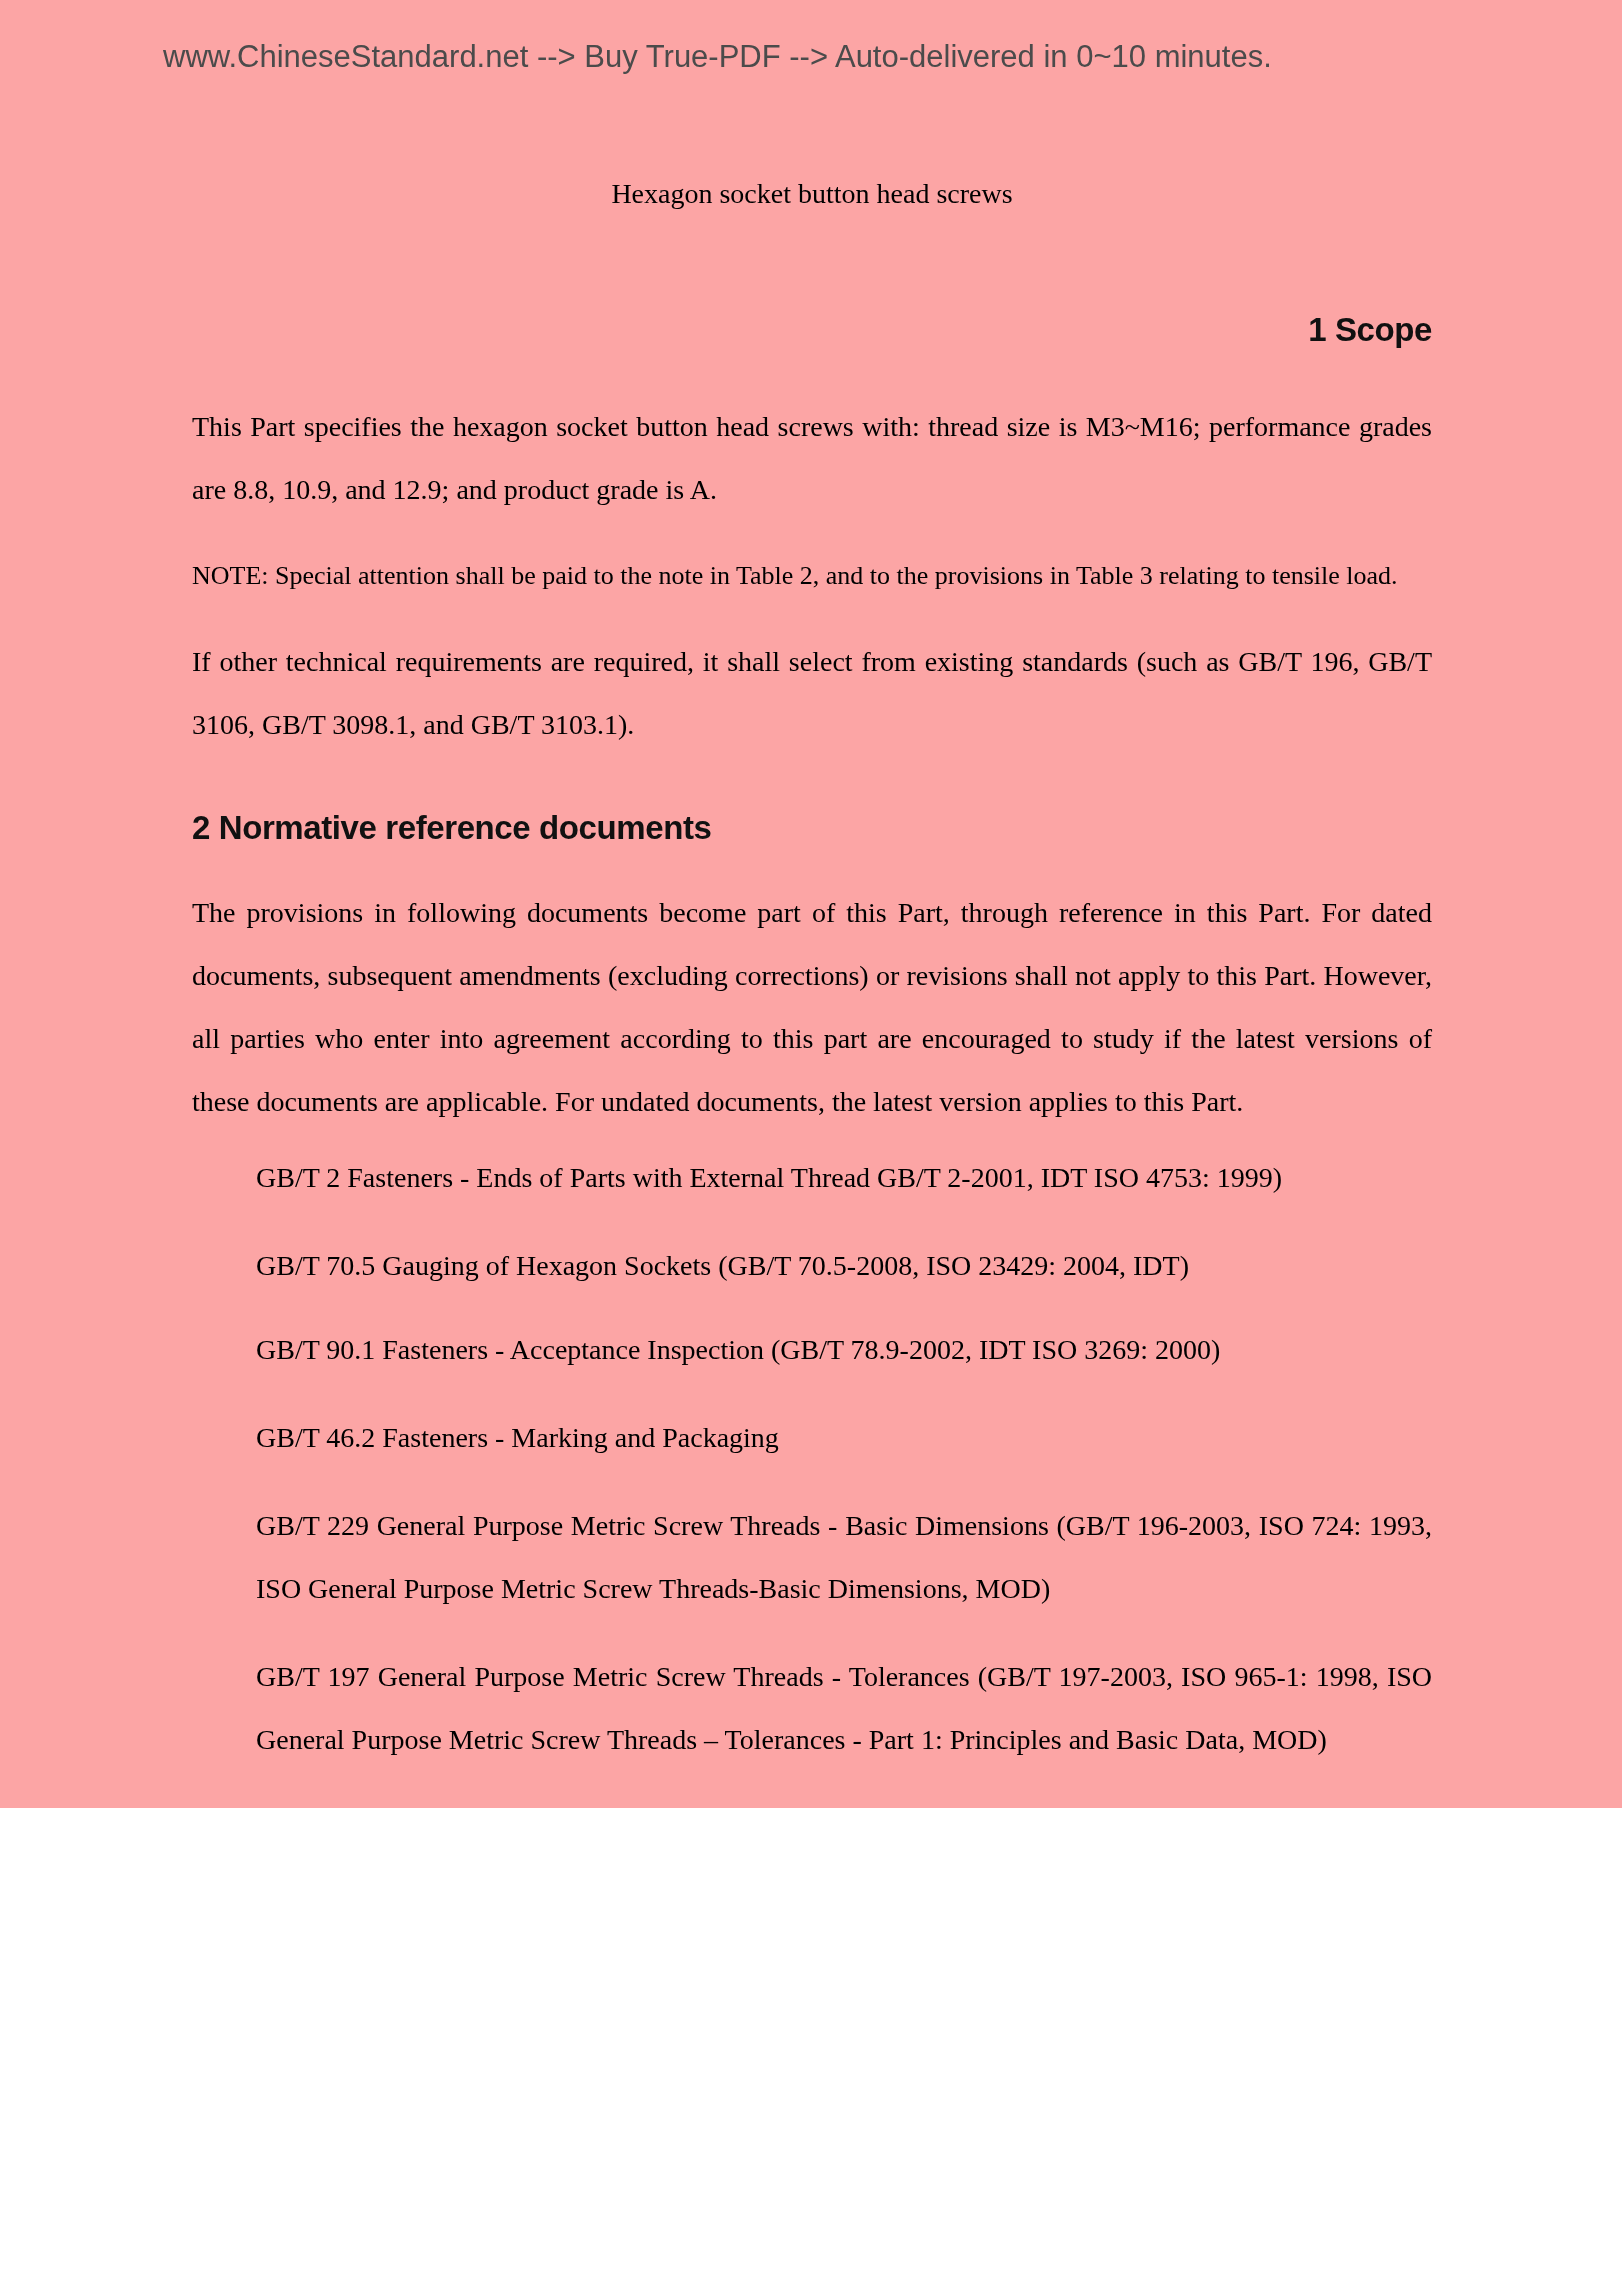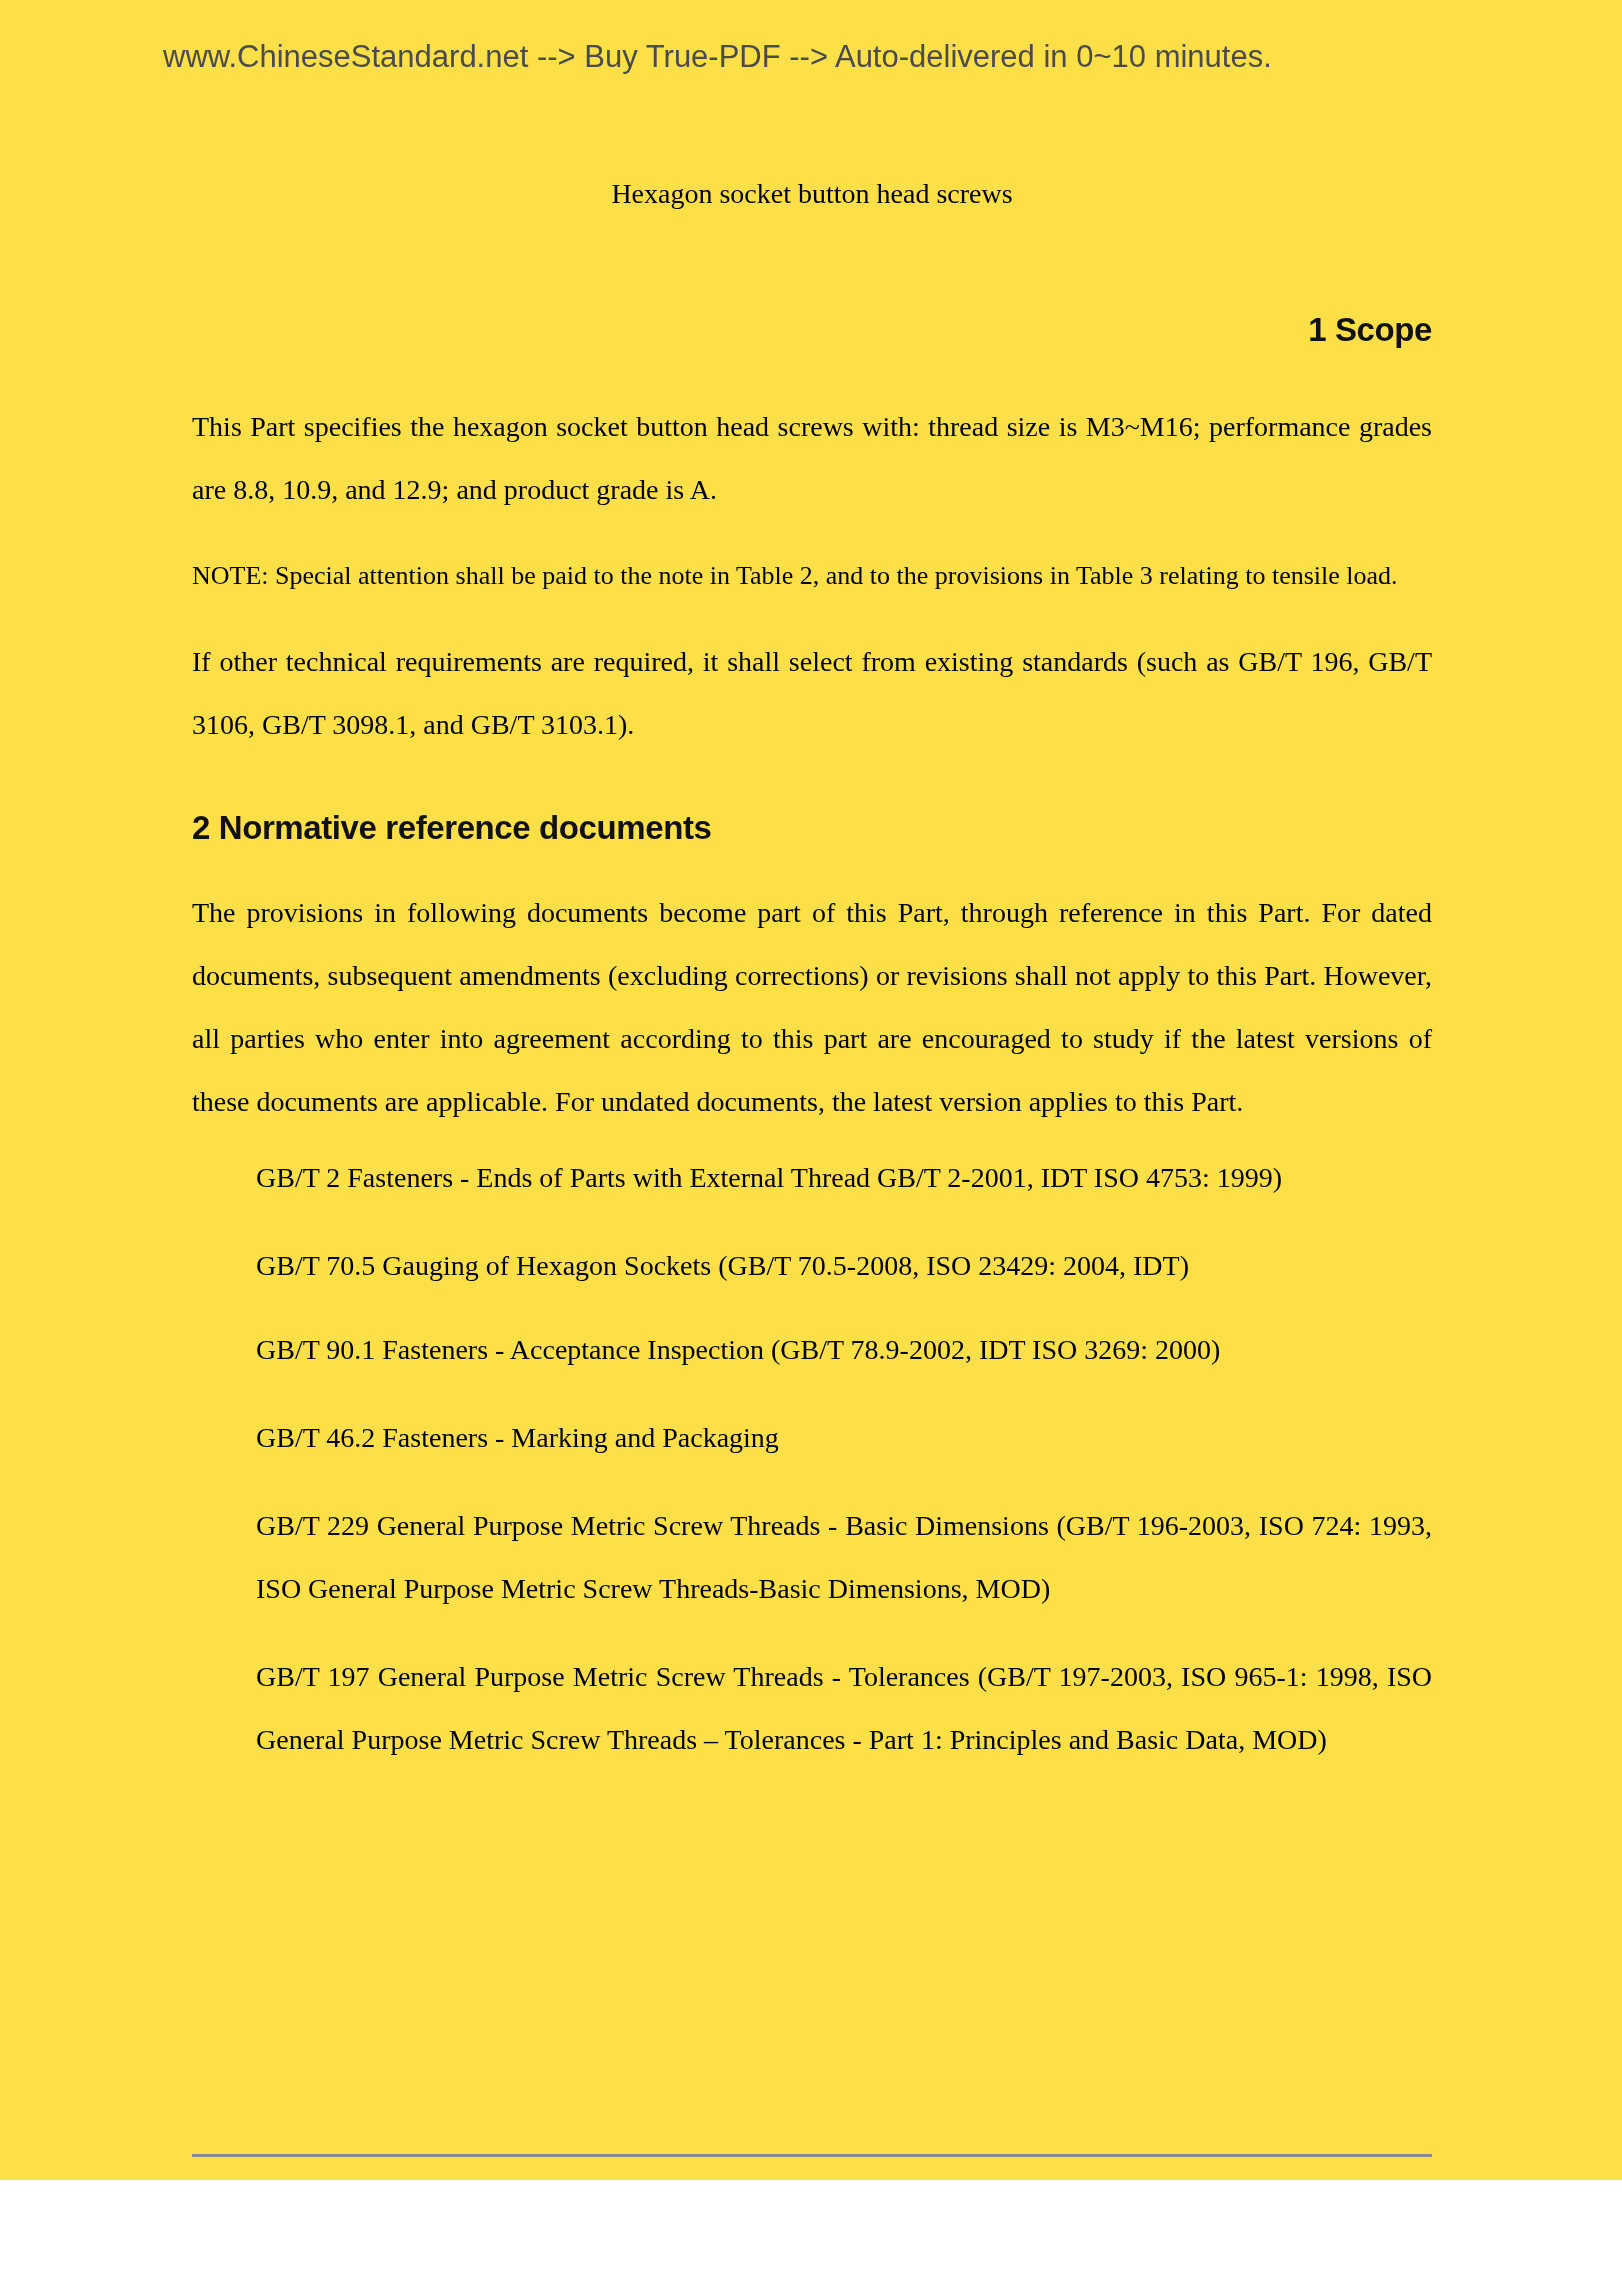--- a/index.html
+++ b/index.html
@@ -1,20 +1,20 @@
 <!DOCTYPE html>
 <html style="font-size:13.3px"><head>
 <meta charset="utf-8">
 <style>
   html, body { margin: 0; padding: 0; background: #ffffff; }
   .page {
     position: relative;
     width: 1623px;
-    height: 2180px;
-    background: #fde047;
+    height: 1808px;
+    background: #fca5a5;
     overflow: hidden;
     font-family: "Liberation Serif", serif;
     color: #000000;
   }
   .page-header {
     position: absolute;
     left: 163px;
     top: 38px;
     font-family: "Liberation Sans", sans-serif;
     font-size: 31px;

